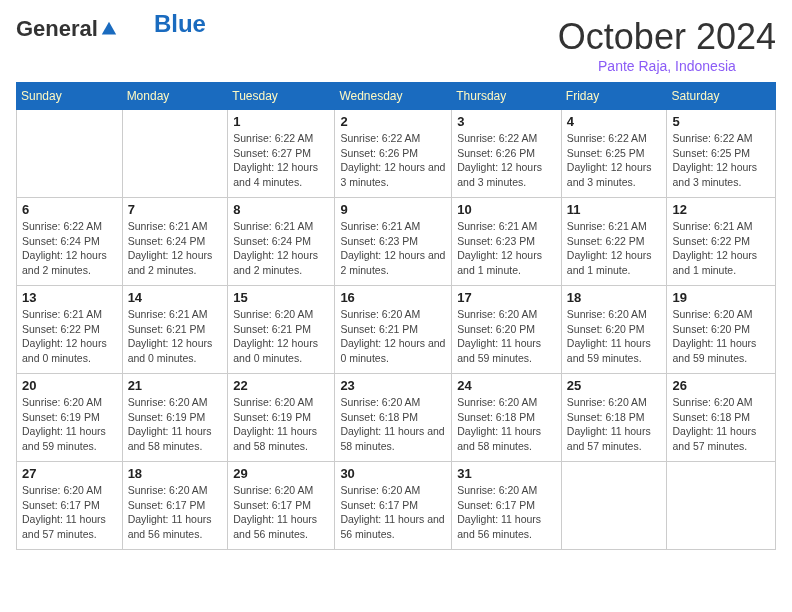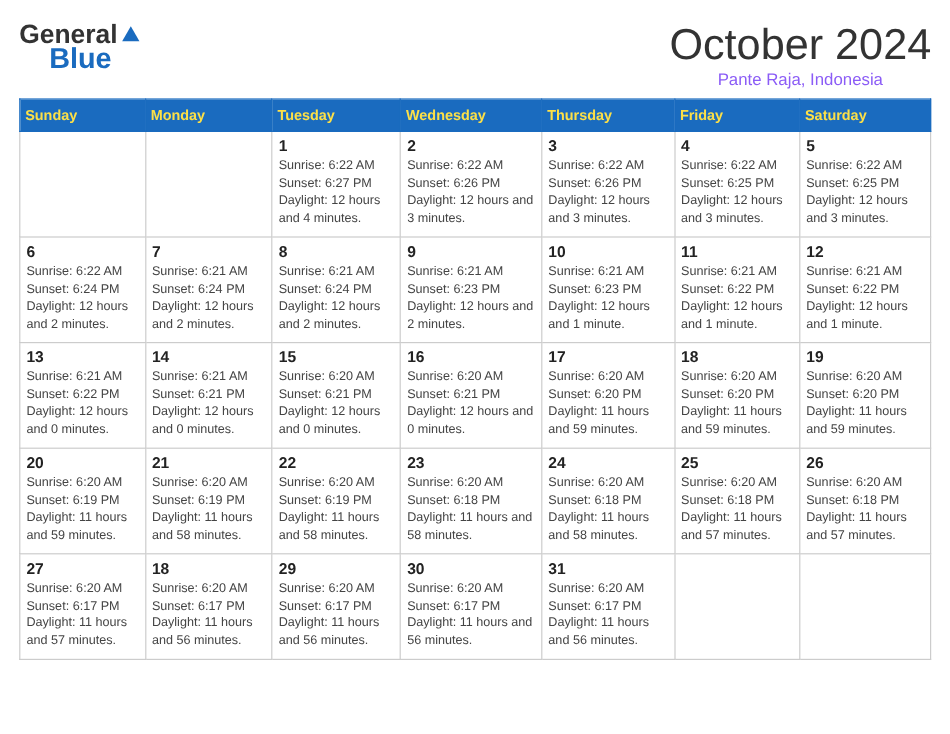--- a/index.html
+++ b/index.html
@@ -11,22 +11,22 @@
       padding: 16px;
     }
     .header {
       display: flex;
       align-items: flex-start;
       justify-content: space-between;
       margin-bottom: 8px;
     }
     .logo {
       display: flex;
-      flex-direction: column;
-      align-items: center;
+      align-items: flex-start;
+      gap: 36px;
     }
     .logo-text {
       display: flex;
       align-items: center;
       font-size: 22px;
       font-weight: bold;
       color: #333;
     }
     .logo-general { color: #333; }
     .logo-icon {
@@ -46,25 +46,25 @@
       font-size: 14px;
       color: #8b5cf6;
     }
     table {
       width: 100%;
       border-collapse: collapse;
       font-size: 11px;
     }
     thead tr th {
       background-color: #1a6bbf;
-      color: #fde047;
+      color: #fef9c3;
       padding: 6px 4px;
       text-align: left;
       font-size: 12px;
-      font-weight: bold;
+      font-weight: normal;
       border: 1px solid #1a6bbf;
     }
     tbody tr td {
       border: 1px solid #ccc;
       padding: 4px 5px;
       vertical-align: top;
       min-height: 80px;
       height: 88px;
       background: #fff;
     }

